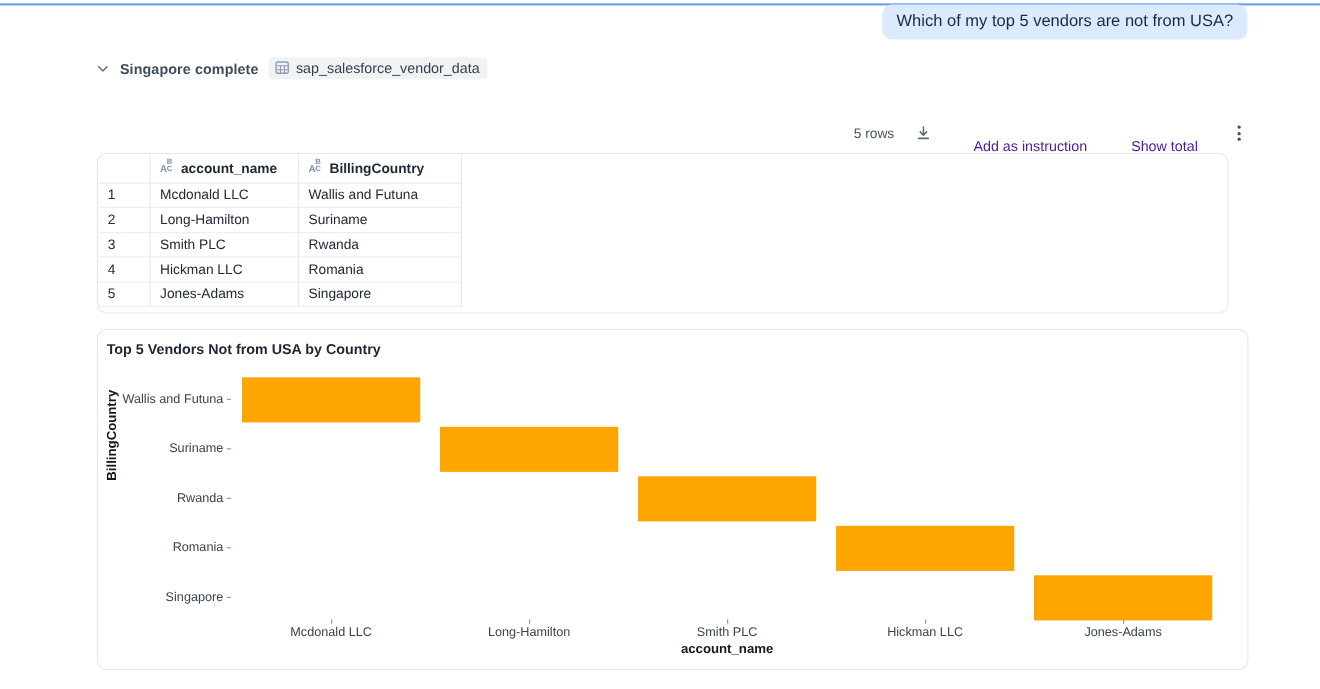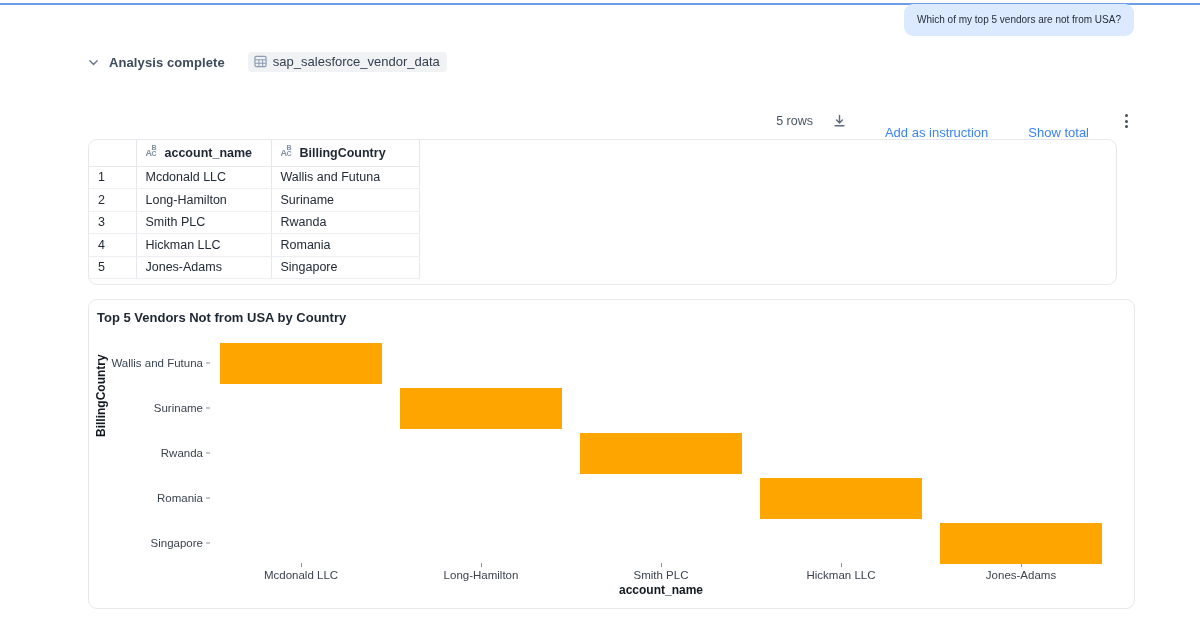--- a/index.html
+++ b/index.html
@@ -18,21 +18,21 @@
     background: #6d9eeb;
   }
 
   
   .user-bubble {
     position: absolute; right: 66px; top: 4px;
     background: #dbeafe;
     color: #1f2937;
     border-radius: 9px;
     padding: 7px 13px 8px 13px;
-    font-size: 10px;
+    font-size: 15px;
     line-height: 17px;
     white-space: nowrap;
   }
 
   
   .analysis-row {
     position: absolute; left: 86px; top: 52px;
     display: flex; align-items: center; gap: 9px;
     height: 20px;
   }
@@ -41,41 +41,41 @@
     align-items: center; justify-content: center;
     color: #6b7a90; cursor: pointer;
   }
   .analysis-label {
     font-size: 13px; font-weight: 600; color: #3d4b5c; letter-spacing: .1px;
   }
   .ds-chip {
     display: inline-flex; align-items: center; gap: 6px;
     background: #f1f2f4; border-radius: 4px;
     padding: 2px 7px 3px 6px;
-    font-size: 13px; color: #33404f; margin-left: 14px;
+    font-size: 13px; color: #33404f;
   }
   .ds-chip .tbl-icon { color: #8c9db3; display: inline-flex; }
 
   
   .description {
     position: absolute; left: 85px; top: 83px;
     font-size: 13.5px; color: #202b38; line-height: 18px;
     width: 1000px;
   }
 
   
   .toolbar {
     position: absolute; right: 68px; top: 110px;
     display: flex; align-items: center; gap: 10px;
     height: 22px;
   }
   .rows-count { font-size: 12.5px; color: #4a5563; margin-right: 9px; }
   .dl-icon { color: #5e6b7a; display: inline-flex; cursor: pointer; margin-right: 28px; }
   .tool-link {
-    font-size: 13px; color: #3b82f6; cursor: pointer; margin-right: 30px;
+    font-size: 13px; color: #4c1d95; cursor: pointer; margin-right: 30px;
     white-space: nowrap;
     margin-top: 23px;
   }
   .tool-link.last { margin-right: 22px; }
   .kebab { display: inline-flex; flex-direction: column; gap: 2.5px; cursor: pointer; padding: 2px 4px; }
   .kebab i { width: 3px; height: 3px; border-radius: 50%; background: #454f5b; display: block; }
 
   
   .card {
     position: absolute;
@@ -167,21 +167,21 @@
   <div class="user-bubble">
     <span>Which of my top 5 vendors are not from USA?</span>
   </div>
 
   <div class="analysis-row">
     <span class="chevron">
       <svg width="11" height="11" viewBox="0 0 12 12" aria-hidden="true">
         <path d="M2 4.2 L6 8.2 L10 4.2" fill="none" stroke="#6b7a90" stroke-width="1.6" stroke-linecap="round" stroke-linejoin="round"></path>
       </svg>
     </span>
-    <span class="analysis-label">Analysis complete</span>
+    <span class="analysis-label">Singapore complete</span>
     <span class="ds-chip">
       <span class="tbl-icon">
         <svg width="13" height="13" viewBox="0 0 14 14" aria-hidden="true">
           <rect x="1" y="1.5" width="12" height="11" rx="1.4" fill="none" stroke="#8c9db3" stroke-width="1.3"></rect>
           <path d="M1 5.2 H13 M1 9 H13 M5.3 5.2 V12.5 M9.3 5.2 V12.5" stroke="#8c9db3" stroke-width="1.1"></path>
         </svg>
       </span>
       <span>sap_salesforce_vendor_data</span>
     </span>
   </div>

